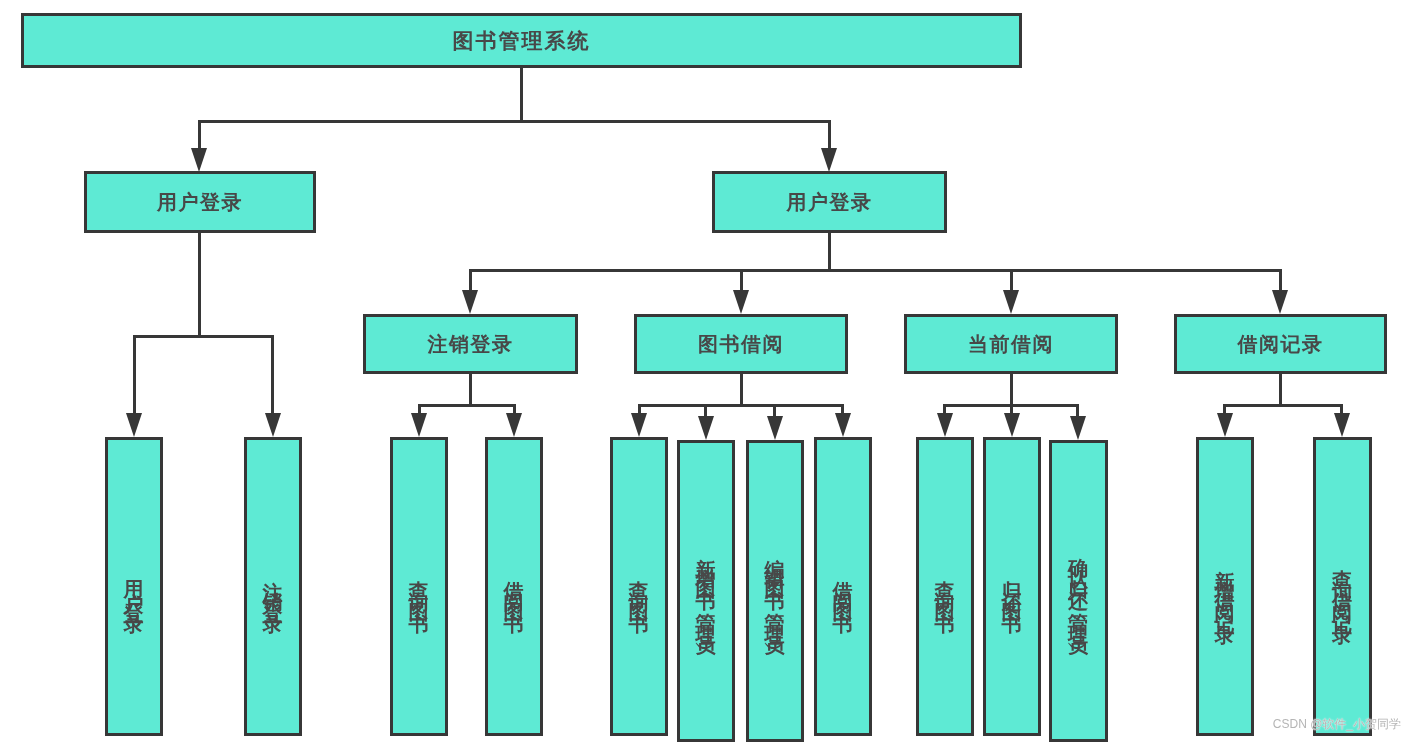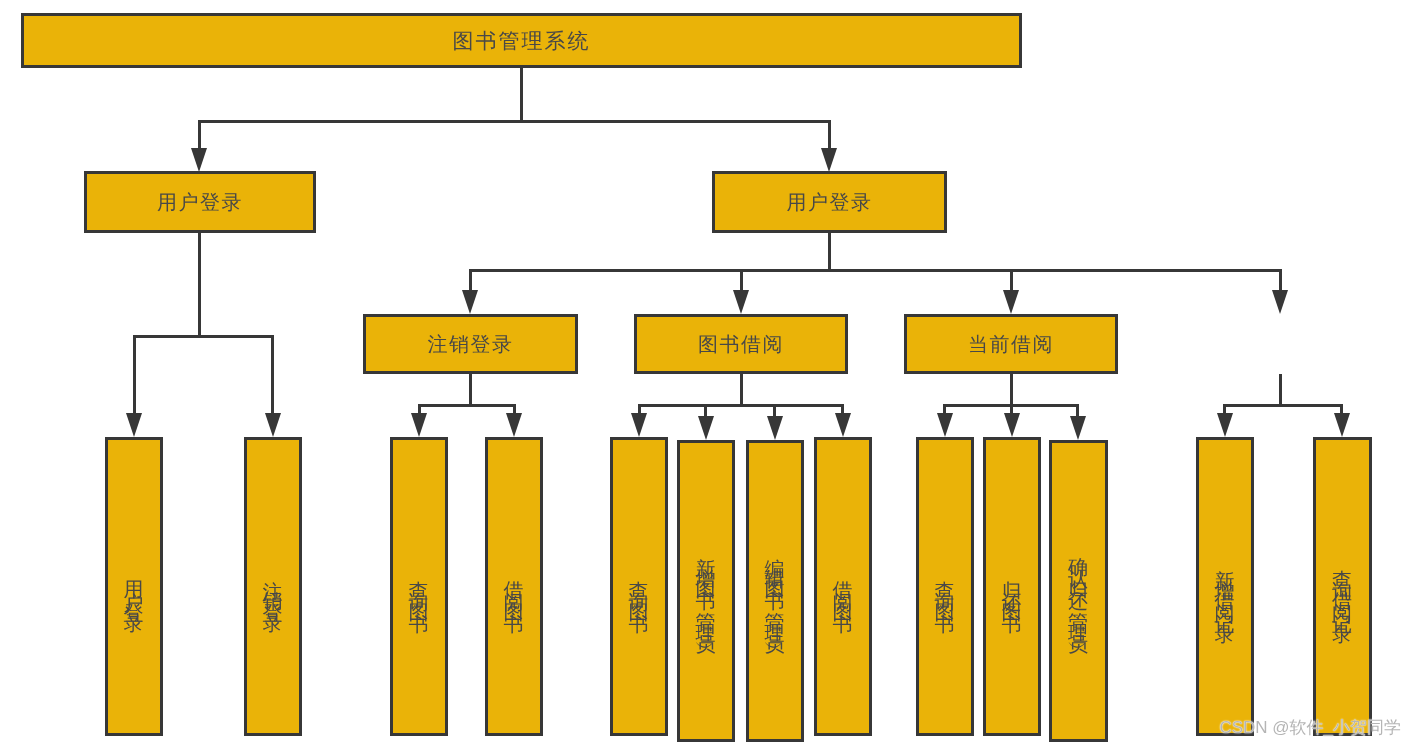--- a/index.html
+++ b/index.html
@@ -12,26 +12,27 @@
   body { font-family: "Liberation Sans", "DejaVu Sans", sans-serif; }
   .canvas {
     position: relative;
     width: 1405px;
     height: 747px;
     background: var(--bg);
     overflow: hidden;
   }
   .box {
     position: absolute;
-    background: #eab308;
+    background: #5eead4;
     border: 3px solid var(--line);
     display: flex;
     align-items: center;
     justify-content: center;
     color: var(--text);
+    font-weight: bold;
   }
   .hbox {
     font-size: 20px;
     letter-spacing: 1.5px;
     white-space: nowrap;
   }
   .rootbox { font-size: 21px; letter-spacing: 2px; }
   .vbox {
     writing-mode: vertical-rl;
     text-orientation: mixed;
@@ -45,21 +46,21 @@
     position: absolute;
     width: 0; height: 0;
     border-left: 8px solid transparent;
     border-right: 8px solid transparent;
     border-top: 24px solid var(--line);
   }
   .watermark {
     position: absolute;
     right: 4px;
     top: 716px;
-    font-size: 17px;
+    font-size: 12px;
     color: #b5b5b5;
     text-shadow: 0 0 2px #ffffff, 0 0 1px #ffffff;
     white-space: nowrap;
   }
 </style>
 </head>
 <body>
 
 <div class="canvas">
 
@@ -89,20 +90,21 @@
   <div class="lineV" style="left:740px;top:269px;height:25px;"></div>
   <div class="arrow" style="left:733px;top:290px;"></div>
   <div class="lineV" style="left:1010px;top:269px;height:25px;"></div>
   <div class="arrow" style="left:1003px;top:290px;"></div>
   <div class="lineV" style="left:1279px;top:269px;height:25px;"></div>
   <div class="arrow" style="left:1272px;top:290px;"></div>
 
   <div class="box hbox" style="left:363px;top:314px;width:215px;height:60px;">注销登录</div>
   <div class="box hbox" style="left:904px;top:314px;width:214px;height:60px;">当前借阅</div>
   <div class="box hbox" style="left:634px;top:314px;width:214px;height:60px;">图书借阅</div>
+  <div class="box hbox" style="left:1174px;top:314px;width:213px;height:60px;">借阅记录</div>
 
   <div class="lineV" style="left:469px;top:374px;height:33px;"></div>
   <div class="lineH" style="left:418px;top:404px;width:98px;"></div>
   <div class="lineV" style="left:418px;top:404px;height:14px;"></div>
   <div class="arrow" style="left:411px;top:413px;"></div>
   <div class="lineV" style="left:513px;top:404px;height:14px;"></div>
   <div class="arrow" style="left:506px;top:413px;"></div>
 
   <div class="lineV" style="left:740px;top:374px;height:33px;"></div>
   <div class="lineH" style="left:638px;top:404px;width:206px;"></div>

